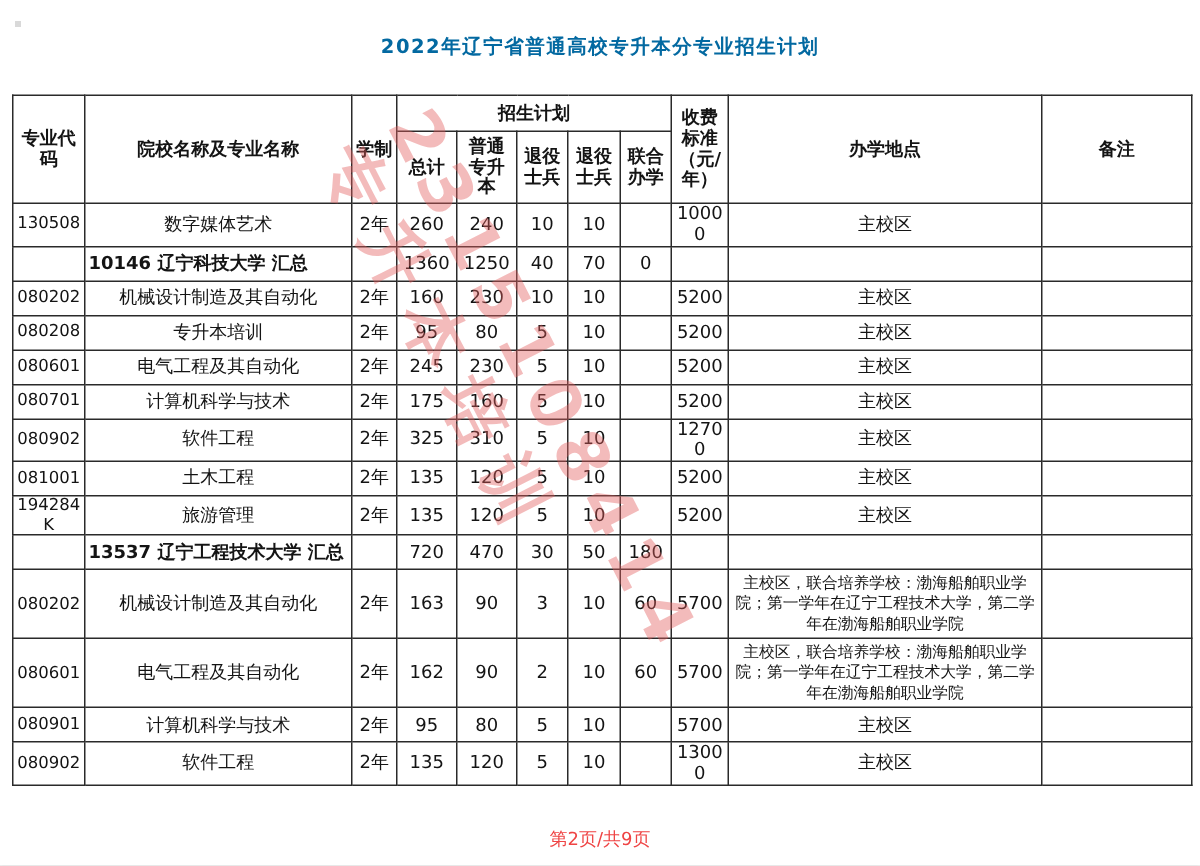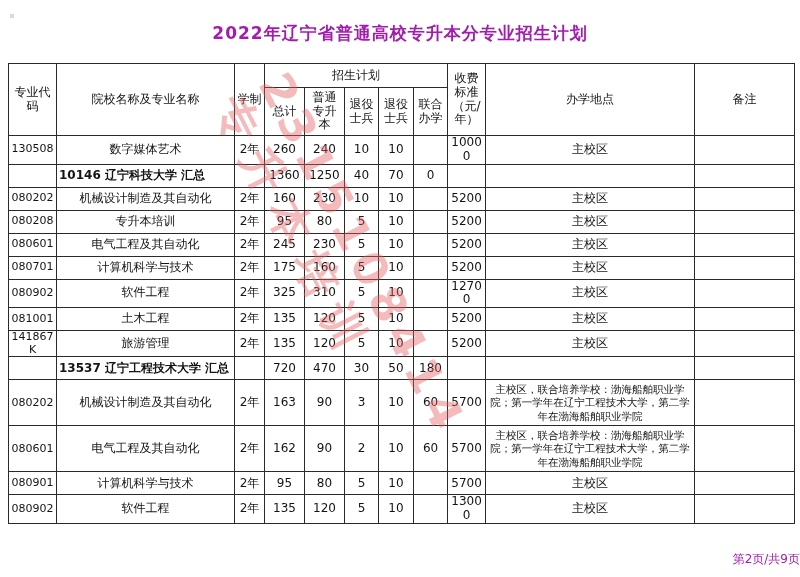--- a/index.html
+++ b/index.html
@@ -3,50 +3,50 @@
 <meta charset="utf-8">
 <style>
   html,body{margin:0;padding:0;background:#e8e8e8;}
   #page{
     position:relative;width:800px;height:577px;background:#ffffff;
     font-family:"DejaVu Sans","Liberation Sans",sans-serif;color:#141414;
     overflow:hidden;box-shadow:0 0 4px rgba(0,0,0,.2);
   }
   #doc-title{
     position:absolute;top:22px;left:0;width:100%;text-align:center;
-    font-size:17px;font-weight:bold;letter-spacing:1px;color:#a21caf;
+    font-size:13px;font-weight:bold;letter-spacing:1px;color:#0369a1;
   }
   table.main{
     position:absolute;left:8px;top:63px;border-collapse:collapse;table-layout:fixed;
     width:786px;font-size:12px;
   }
   table.main th,table.main td{
     border:1px solid #2a2a2a;padding:0 2px;overflow:hidden;
     text-align:center;vertical-align:middle;word-break:break-all;line-height:1.15;
   }
-  table.main thead th{font-weight:normal;font-size:12px;background:#fff;}
+  table.main thead th{font-weight:bold;font-size:12px;background:#fff;}
   tr.hdr-group{height:24px;}
   tr.hdr-sub{height:48px;}
   tbody tr{height:23px;}
   tbody tr.tall{height:46px;}
   tbody tr.tall td.loc{font-size:10.5px;line-height:1.25;}
   td.name{text-align:left;padding-left:4px;}
   tr.summary td.name{text-align:left;font-weight:600;}
   td.code{font-size:11px;}
   #watermark{
     position:absolute;left:296px;top:64px;
     transform:rotate(63deg);transform-origin:0 0;
     color:rgba(226,92,92,0.42);font-weight:bold;white-space:nowrap;
     pointer-events:none;z-index:5;
   }
   #watermark .wm1{font-size:46px;letter-spacing:8px;}
   #watermark .wm2{font-size:44px;letter-spacing:14px;margin-top:-6px;}
   #page-footer{
-    position:absolute;top:551px;left:0;width:100%;text-align:right;
-    font-size:12px;color:#a21caf;
+    position:absolute;top:551px;left:0;width:100%;text-align:center;
+    font-size:12px;color:#ef4444;
   }
   .corner-mark{position:absolute;left:10px;top:14px;width:4px;height:4px;background:#d9d9d9;}
 </style>
 </head>
 <body>
 
 <div id="page">
   <div class="corner-mark"></div>
 
   <div id="doc-title">2022年辽宁省普通高校专升本分专业招生计划</div>
@@ -187,21 +187,21 @@
           <td>135</td>
           <td>120</td>
           <td>5</td>
           <td>10</td>
           <td></td>
           <td>5200</td>
           <td class="loc">主校区</td>
           <td></td>
         </tr>
         <tr>
-          <td class="code">141867K</td>
+          <td class="code">194284K</td>
           <td class="name">旅游管理</td>
           <td>2年</td>
           <td>135</td>
           <td>120</td>
           <td>5</td>
           <td>10</td>
           <td></td>
           <td>5200</td>
           <td class="loc">主校区</td>
           <td></td>

